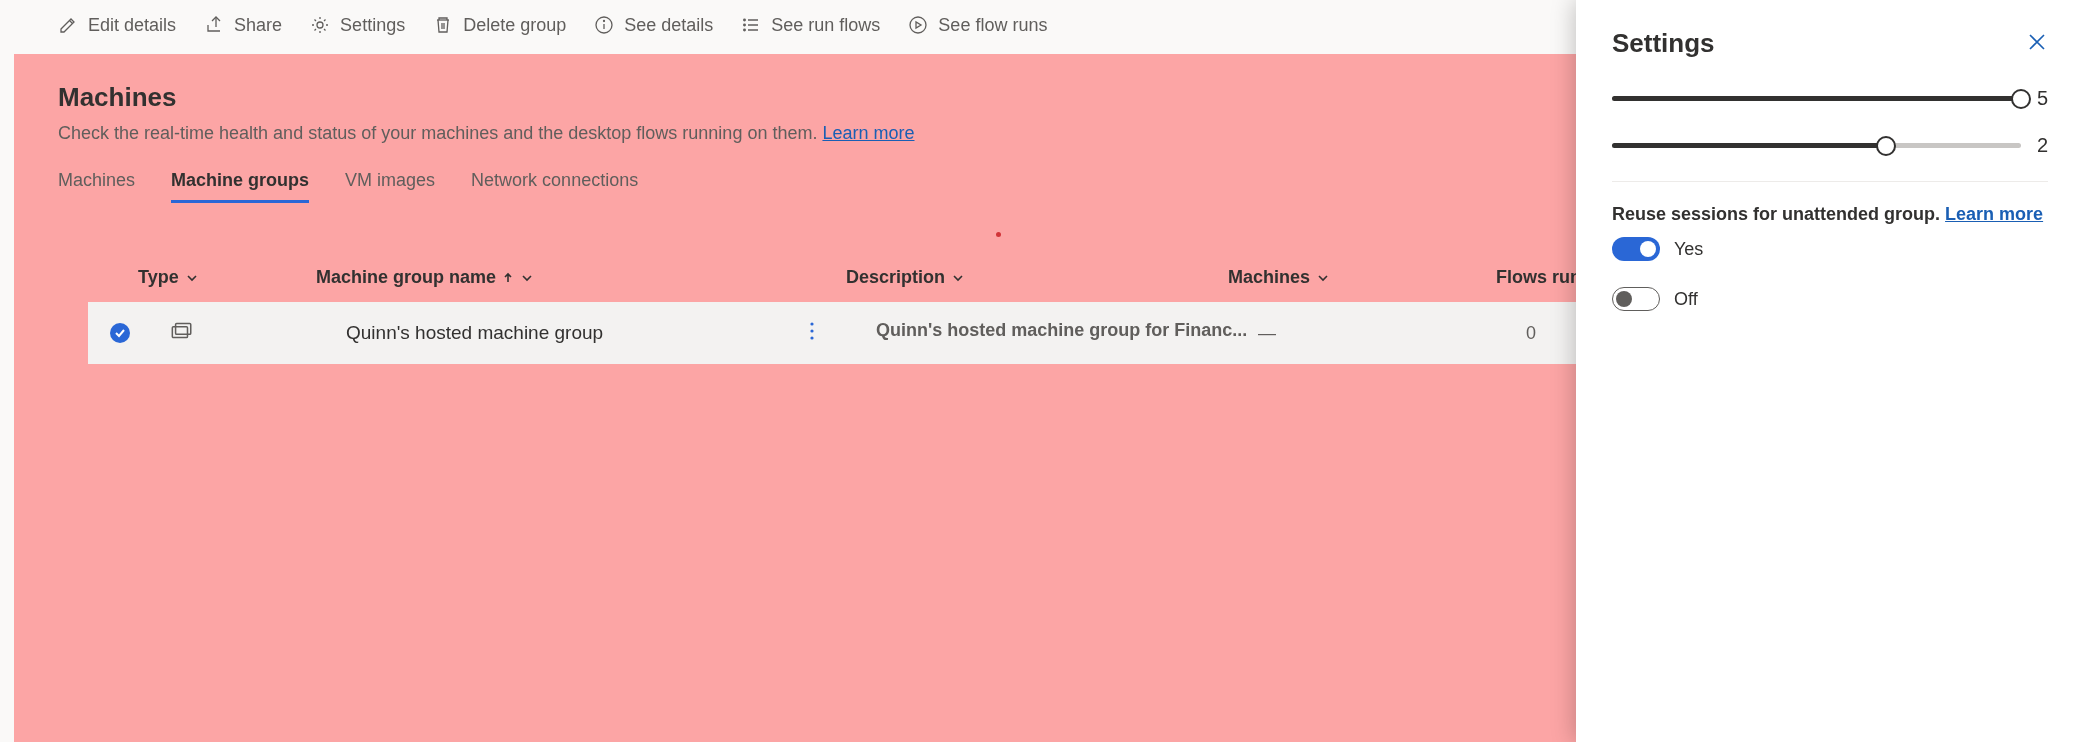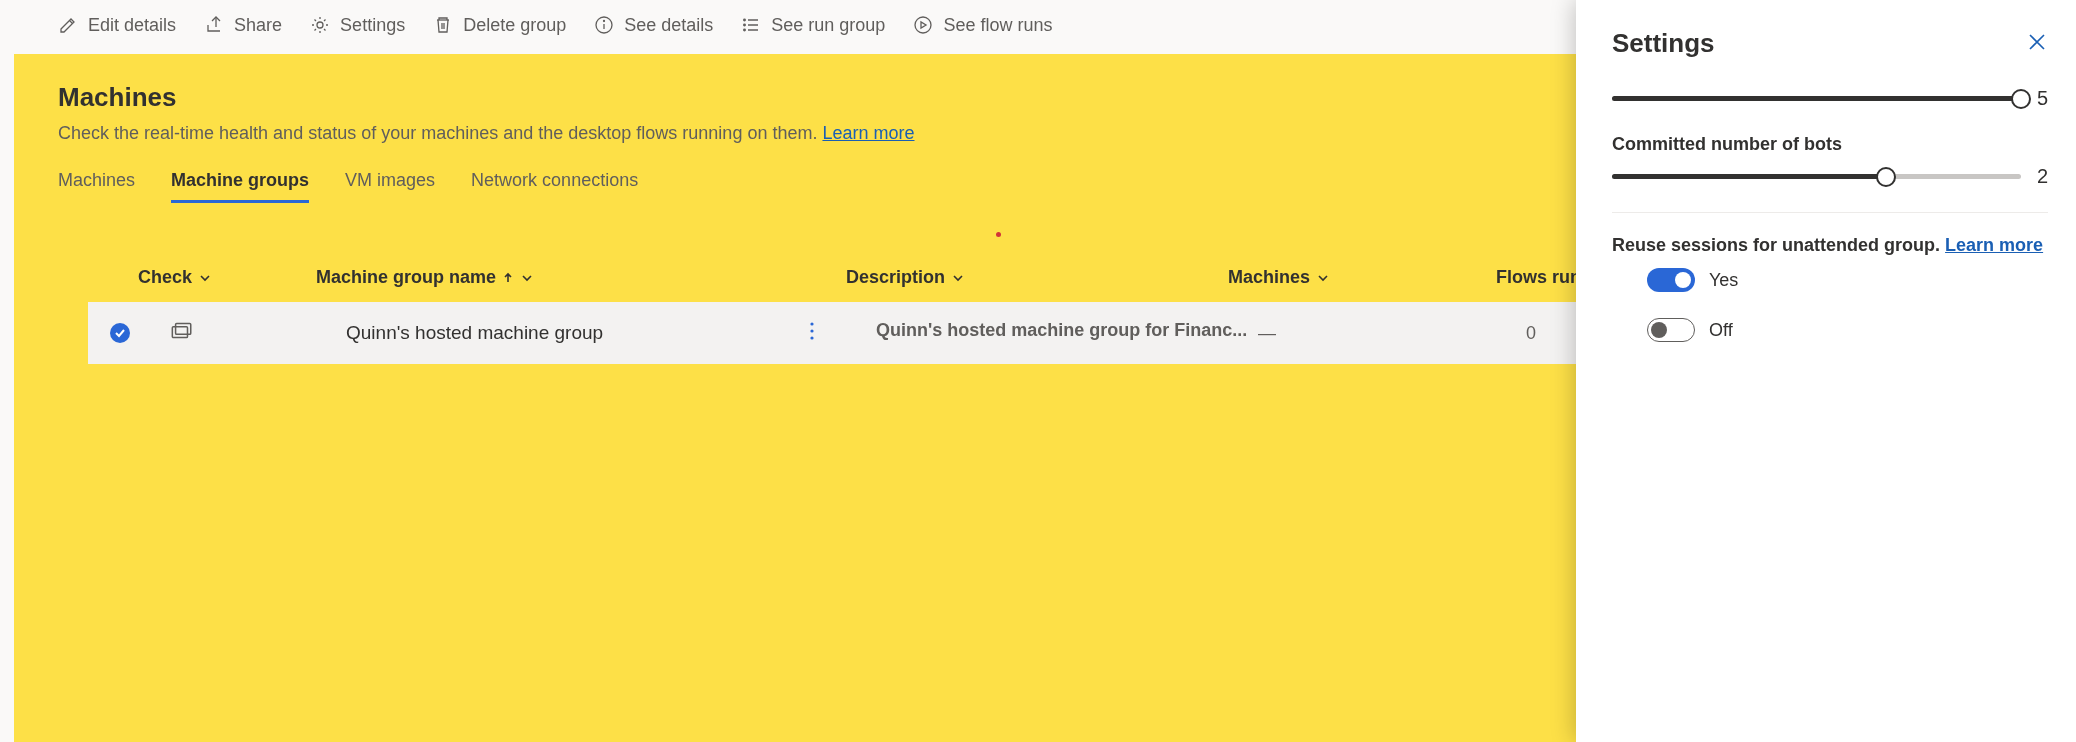--- a/index.html
+++ b/index.html
@@ -36,21 +36,21 @@
     gap: 10px;
     cursor: pointer;
     color: #605e5c;
     font-weight: 400;
   }
   .command-bar .cmd svg { width: 20px; height: 20px; }
   .command-bar .cmd .ico { color: #605e5c; display:inline-flex; }
 
   
   .main-panel {
-    background: #fde047;
+    background: #fca5a5;
     margin: 4px 14px 0 14px;
     padding: 28px 44px 17px 44px;
     height: calc(100% - 54px);
   }
   .page-title {
     font-size: 26px;
     font-weight: 600;
     color: #323130;
     margin: 0 0 10px 0;
   }
@@ -187,21 +187,21 @@
     border: 2px solid #323130;
     transform: translate(-50%, -50%);
   }
   .slider-value { font-size: 20px; font-weight: 400; }
 
   .sp-divider { height: 1px; background: #edebe9; margin: 10px 0 22px 0; }
 
   .sp-text { font-size: 18px; font-weight: 600; color: #323130; margin-bottom: 12px; }
   .sp-text a { color: #1a5fb4; text-decoration: underline; font-weight: 600; }
 
-  .toggle-row { display: flex; align-items: center; gap: 14px; margin-bottom: 26px; margin-left: 35px; }
+  .toggle-row { display: flex; align-items: center; gap: 14px; margin-bottom: 26px; }
   .toggle {
     width: 48px; height: 24px; border-radius: 12px;
     position: relative; cursor: pointer;
   }
   .toggle.on  { background: #2a67d6; }
   .toggle.off { background: #ffffff; border: 1.5px solid #605e5c; }
   .toggle .knob {
     position: absolute; top: 50%; transform: translateY(-50%);
     width: 16px; height: 16px; border-radius: 50%;
     background: #ffffff;
@@ -268,21 +268,21 @@
     </span>
     <span class="cmd">
       <span class="ico">
         <svg viewBox="0 0 20 20" fill="none" stroke="currentColor" stroke-width="1.3">
           <path d="M7 5h10M7 10h10M7 15h10"></path>
             <circle cx="3.5" cy="5" r="0.8" fill="currentColor"></circle>
             <circle cx="3.5" cy="10" r="0.8" fill="currentColor"></circle>
             <circle cx="3.5" cy="15" r="0.8" fill="currentColor"></circle>
         </svg>
       </span>
-      <span>See run group</span>
+      <span>See run flows</span>
     </span>
     <span class="cmd">
       <span class="ico">
         <svg viewBox="0 0 20 20" fill="none" stroke="currentColor" stroke-width="1.3">
           <circle cx="10" cy="10" r="8"></circle>
             <path d="M8 7v6l5-3-5-3Z"></path>
         </svg>
       </span>
       <span>See flow runs</span>
     </span>
@@ -299,21 +299,21 @@
       <div class="tab active">Machine groups</div>
       <div class="tab">VM images</div>
       <div class="tab">Network connections</div>
     </div>
 
     <div class="tbl">
       <div class="tbl-header">
         <div class="col-check"></div>
         <div class="col-type">
           <span class="th">
-            <span>Check</span>
+            <span>Type</span>
             <svg class="chev" viewBox="0 0 14 14" fill="none" stroke="currentColor" stroke-width="1.6">
                 <path d="M3 5l4 4 4-4"></path>
               </svg>
           </span>
         </div>
         <div class="col-name">
           <span class="th">
             <span>Machine group name</span>
             <svg class="sort-arrow" viewBox="0 0 12 12" fill="none" stroke="currentColor" stroke-width="1.6">
                 <path d="M6 10V2M3 5l3-3 3 3"></path>
@@ -398,21 +398,20 @@
     </div>
 
     <div class="slider-row">
       <div class="slider-track">
         <div class="slider-fill" id="fill-max" style="width: 100%;"></div>
         <div class="slider-thumb" id="thumb-max" style="left: 100%;"></div>
       </div>
       <div class="slider-value">5</div>
     </div>
 
-    <div class="sp-label">Committed number of bots</div>
     <div class="slider-row">
       <div class="slider-track">
         <div class="slider-fill" id="fill-com" style="width: 67%;"></div>
         <div class="slider-thumb" id="thumb-com" style="left: 67%;"></div>
       </div>
       <div class="slider-value">2</div>
     </div>
 
     <div class="sp-divider"></div>
 

